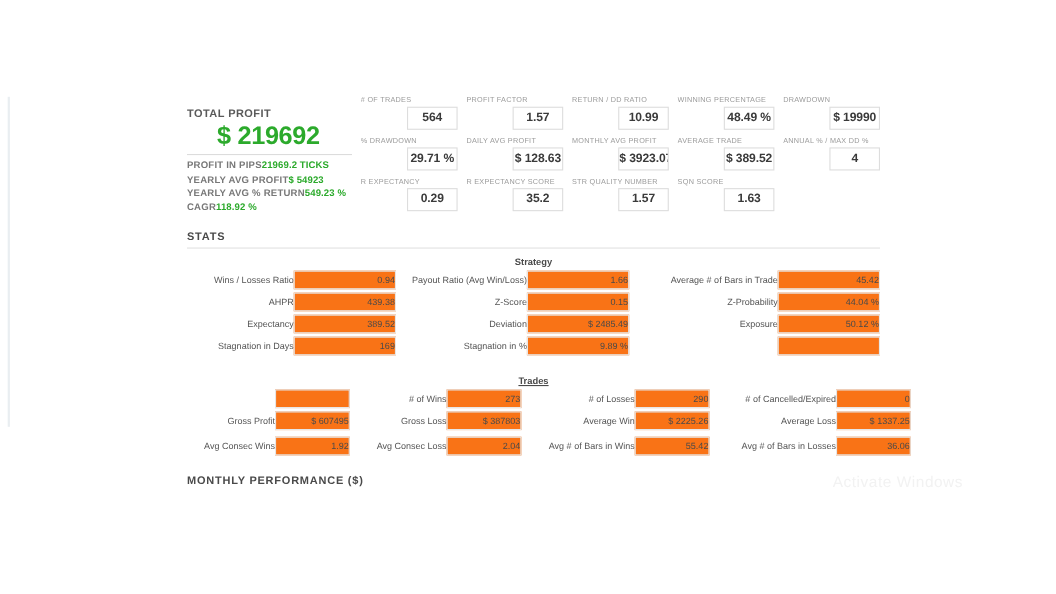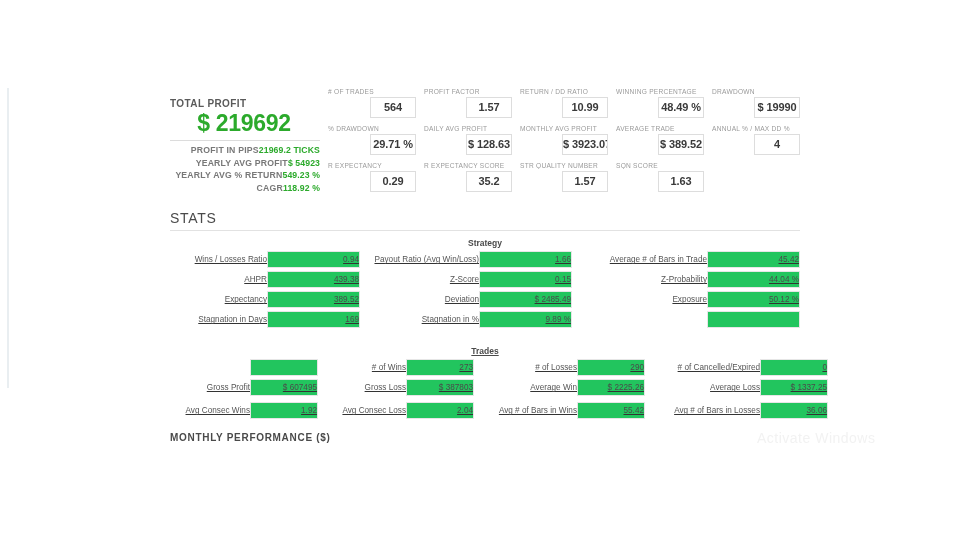--- a/index.html
+++ b/index.html
@@ -58,21 +58,21 @@
     line-height: 26px;
     margin-top: 1px;
     padding-right: 2px;
   }
   .tp-divider {
     border-top: 1px solid #dcdcdc;
     margin: 4px 0 3px 0;
   }
   .kv-row {
     display: flex;
-    justify-content: flex-end;
+    justify-content: flex-start;
     font-size: 8.7px;
     line-height: 12.6px;
     white-space: nowrap;
   }
   .kv-key {
     color: #787878;
     letter-spacing: 0.2px;
     font-weight: bold;
   }
   .kv-val {
@@ -111,22 +111,22 @@
     color: #3a3a3a;
     letter-spacing: -0.1px;
     white-space: nowrap;
     overflow: hidden;
     margin-left: 42px;
   }
 
   
   .stats-title {
     margin-top: 16px;
-    font-size: 14px;
-    font-weight: normal;
+    font-size: 10px;
+    font-weight: bold;
     letter-spacing: 0.7px;
     color: #4a4a4a;
   }
   .stats-rule {
     border-top: 1px solid #e2e2e2;
     margin-top: 4px;
   }
   .section-caption {
     text-align: center;
     font-size: 8.5px;
@@ -134,37 +134,36 @@
     color: #4a4a4a;
     margin-top: 7px;
     margin-bottom: 3px;
   }
 
   .stat-table {
     width: 100%;
     border-collapse: separate;
     border-spacing: 0;
     table-layout: fixed;
-    text-decoration: underline;
   }
   .stat-table td {
     padding: 0;
     vertical-align: middle;
   }
   .st-label {
     text-align: right;
     font-size: 8.2px;
     color: #555555;
     padding-right: 6px;
     white-space: nowrap;
     overflow: hidden;
     height: 17px;
   }
   .st-value {
-    background: #22c55e;
+    background: #f97316;
     border: 1px solid #e6e6e6;
     height: 15px;
     line-height: 15px;
     text-align: right;
     font-size: 8.2px;
     color: #4a4a4a;
     padding-right: 6px;
     white-space: nowrap;
     overflow: hidden;
   }

